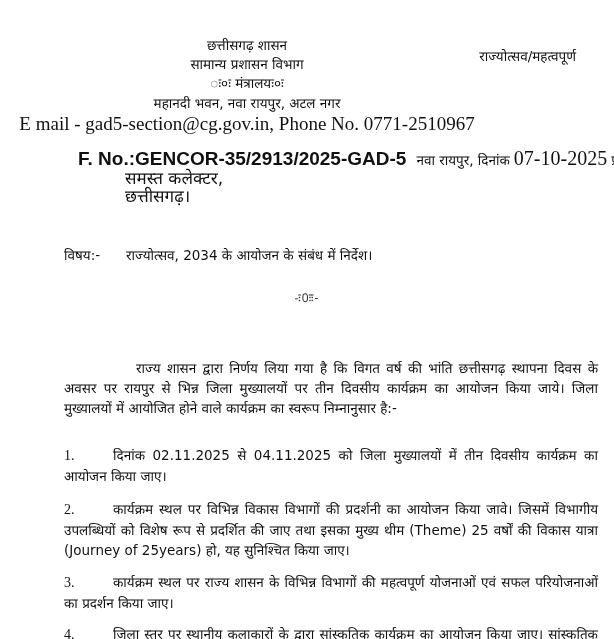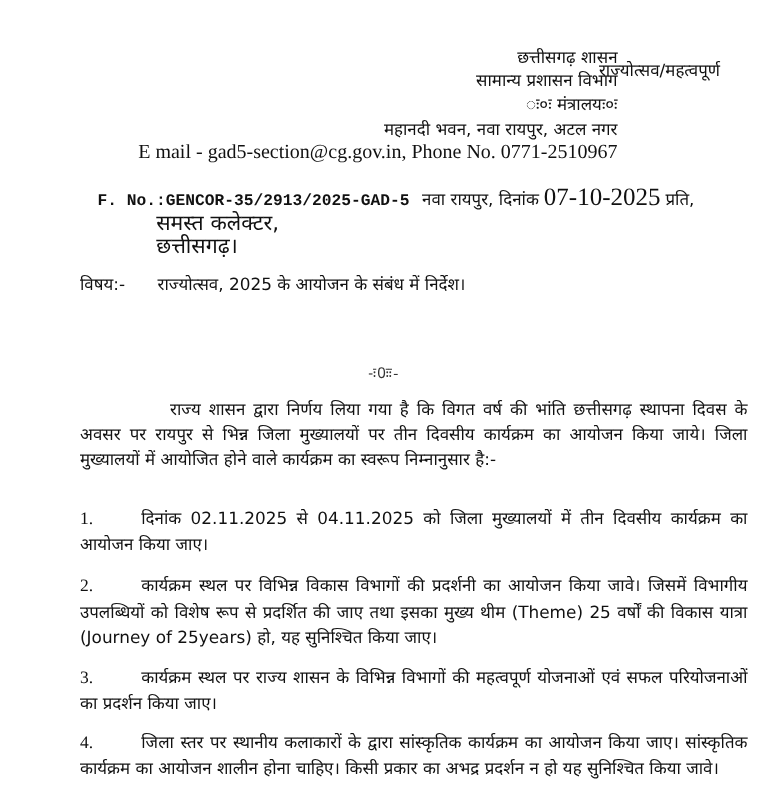--- a/index.html
+++ b/index.html
@@ -3,34 +3,35 @@
 <meta charset="utf-8">
 <style>
   html, body { margin: 0; padding: 0; background: #ffffff; }
   body {
     width: 614px; height: 639px; overflow: hidden; position: relative;
     color: #111; font-family: "Liberation Serif", "DejaVu Serif", serif;
   }
   .hi { font-family: "DejaVu Sans", "Liberation Sans", sans-serif; }
   .abs { position: absolute; white-space: nowrap; }
   .tag { right: 38px; top: 9px; font-size: 13.5px; margin-top: 38px; }
-  .center { left: 0; width: 494px; text-align: right; }
+  .center { left: 0; width: 494px; text-align: center; }
   .hdr { font-size: 13.5px; }
-  .en { font-family: "Liberation Serif", serif; font-size: 16px; }
-  .fno { font-family: Liberation Mono, monospace; font-weight: bold; font-size: 13px; padding-left: 12px; }
+  .en { font-family: "Liberation Serif", serif; font-size: 19px; }
+  .fno { font-family: Liberation Sans, sans-serif; font-weight: bold; font-size: 19px; padding-left: 12px; }
   .fno-line { left: 66px; top: 147px; }
   .fno-line .rest { font-size: 13.5px; margin-left: 6px; text-align: center; }
   .fno-line .date { font-family: "Liberation Serif", serif; font-size: 20px; }
   .to { left: 125px; font-size: 17px; }
   .subj { left: 64px; top: 218px; font-size: 13.5px; }
-  .subj .lbl { display: inline-block; width: 62px; }
+  .subj .lbl { display: inline-block; width: 62px; margin-top: 28px; }
   .sep { left: 0; width: 614px; text-align: center; top: 289px; font-size: 12px; color: #333; letter-spacing: 1px; }
   .para {
     position: absolute; left: 64px; width: 534px; font-size: 13.5px; line-height: 20px;
     text-align: justify;
+    margin-top: 40px;
   }
   .para .num { display: inline-block; width: 49px; font-family: "Liberation Serif", serif; font-size: 14px; }
   .ind { display: inline-block; width: 72px; }
 </style>
 </head>
 <body>
 
 <div>
   <div class="abs tag hi">राज्योत्सव/महत्वपूर्ण</div>
 
@@ -44,21 +45,21 @@
     <span class="fno">F. No.:GENCOR-35/2913/2025-GAD-5</span>
     <span class="rest hi">नवा रायपुर, दिनांक</span>
     <span class="date">07-10-2025</span>
     <span class="rest hi" style="margin-left:0">प्रति,</span>
   </div>
 
   <div class="abs to hi" style="top:166px">समस्त कलेक्टर,</div>
   <div class="abs to hi" style="top:184px">छत्तीसगढ़।</div>
 
   <div class="abs subj hi">
-    <span class="lbl">विषय:-</span><span>राज्योत्सव, 2025 के आयोजन के संबंध में निर्देश।</span>
+    <span class="lbl">विषय:-</span><span>राज्योत्सव, 2034 के आयोजन के संबंध में निर्देश।</span>
   </div>
 
   <div class="abs sep">-ः0ःः-</div>
 
   <div class="para hi" style="top:318px"><span class="ind"></span><span>राज्य शासन द्वारा निर्णय लिया गया है कि विगत वर्ष की भांति छत्तीसगढ़ स्थापना दिवस के अवसर पर रायपुर से भिन्न जिला मुख्यालयों पर तीन दिवसीय कार्यक्रम का आयोजन किया जाये। जिला मुख्यालयों में आयोजित होने वाले कार्यक्रम का स्वरूप निम्नानुसार है:-</span></div>
 
   <div class="para hi" style="top:405px"><span class="num">1.</span><span>दिनांक 02.11.2025 से  04.11.2025 को जिला मुख्यालयों में तीन दिवसीय कार्यक्रम का आयोजन किया जाए।</span></div>
 
   <div class="para hi" style="top:459px"><span class="num">2.</span><span>कार्यक्रम स्थल पर विभिन्न विकास विभागों की प्रदर्शनी का आयोजन किया जावे। जिसमें विभागीय उपलब्धियों को विशेष रूप से प्रदर्शित की जाए तथा इसका मुख्य थीम (Theme) 25 वर्षों की विकास यात्रा (Journey of 25years) हो, यह सुनिश्चित किया जाए।</span></div>
 

